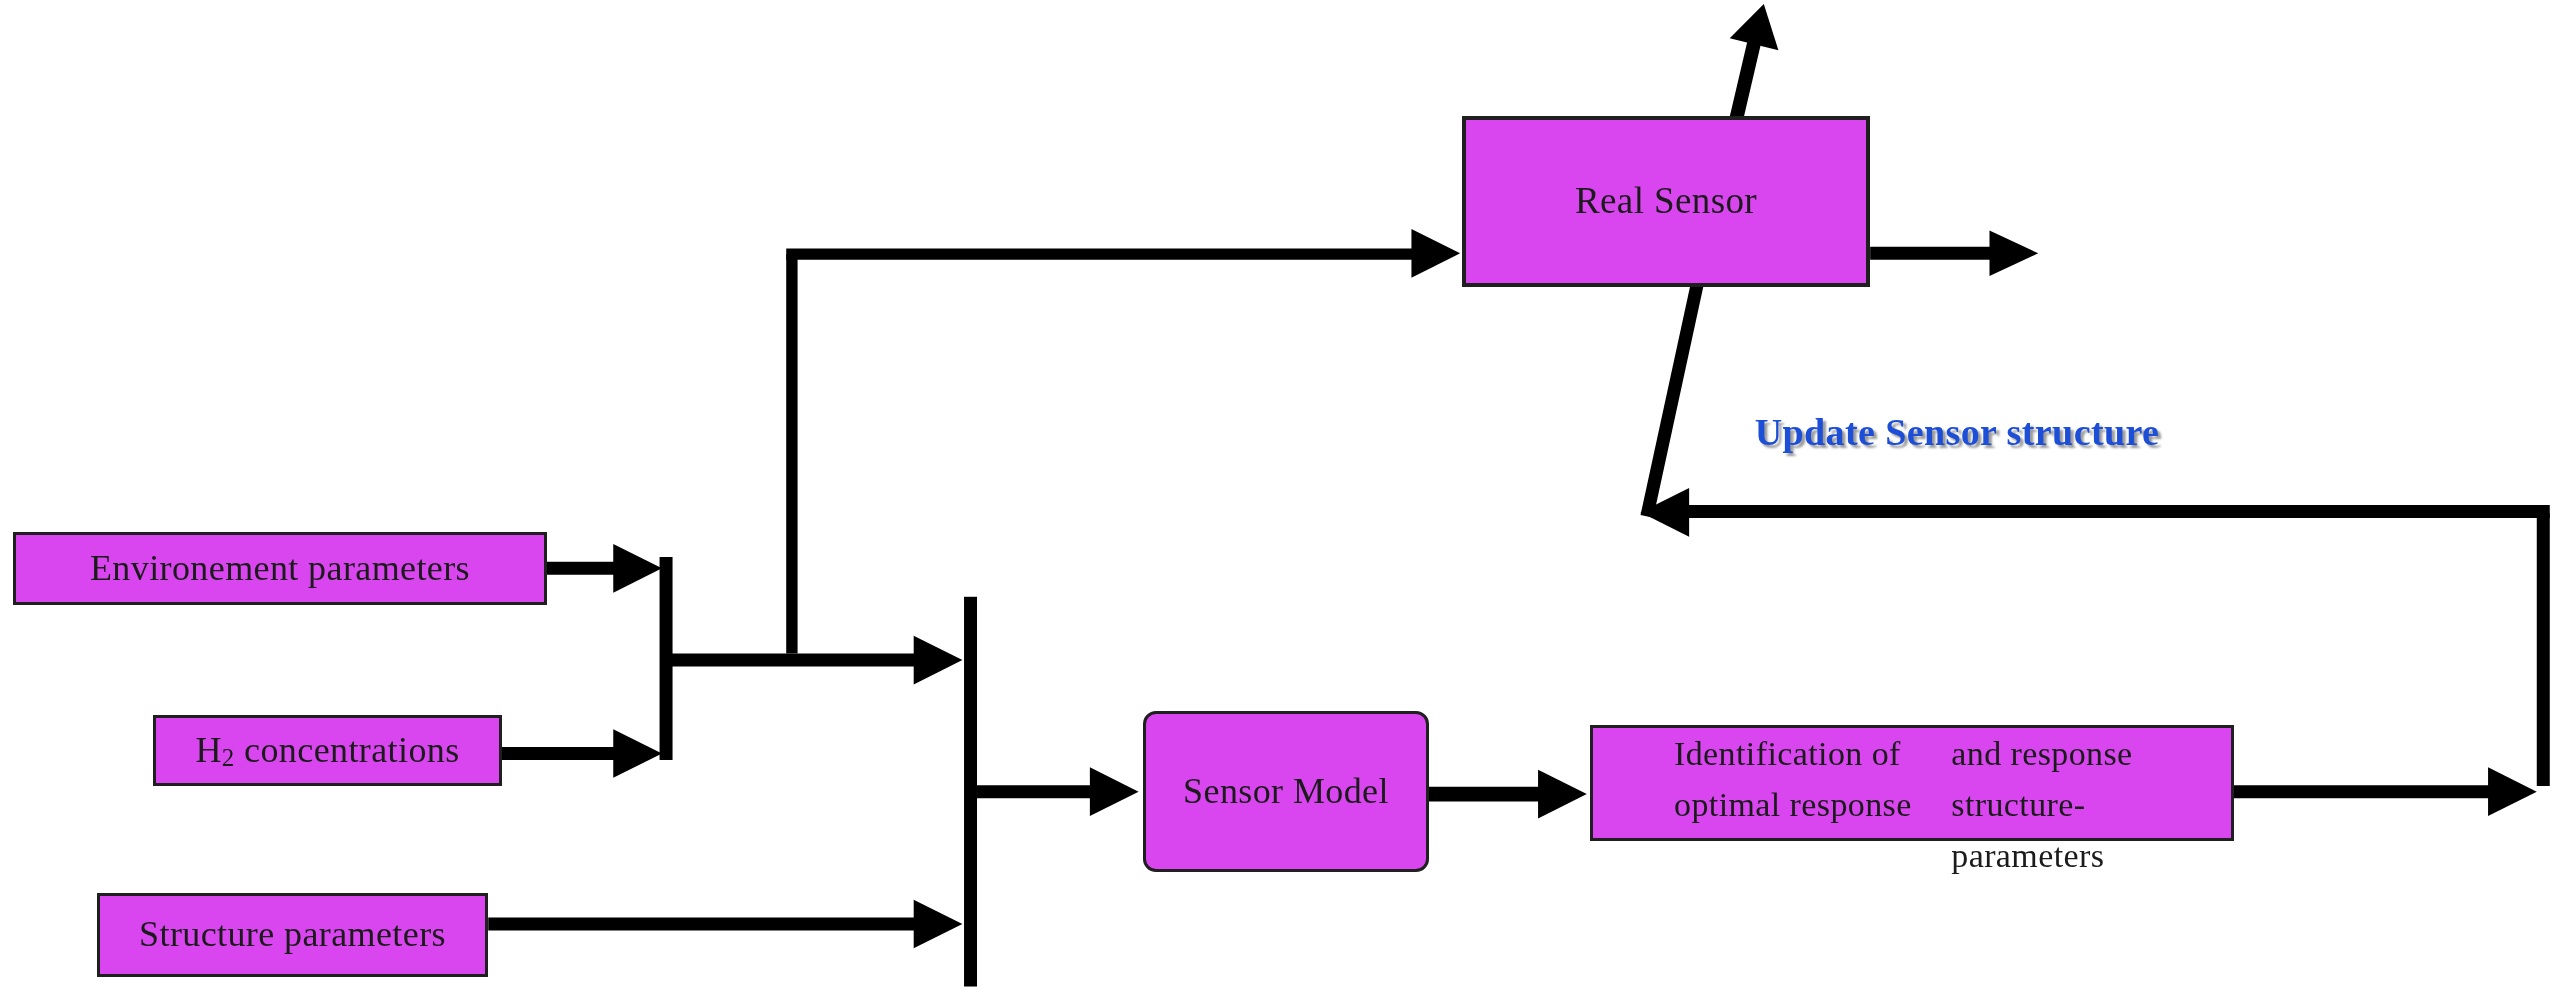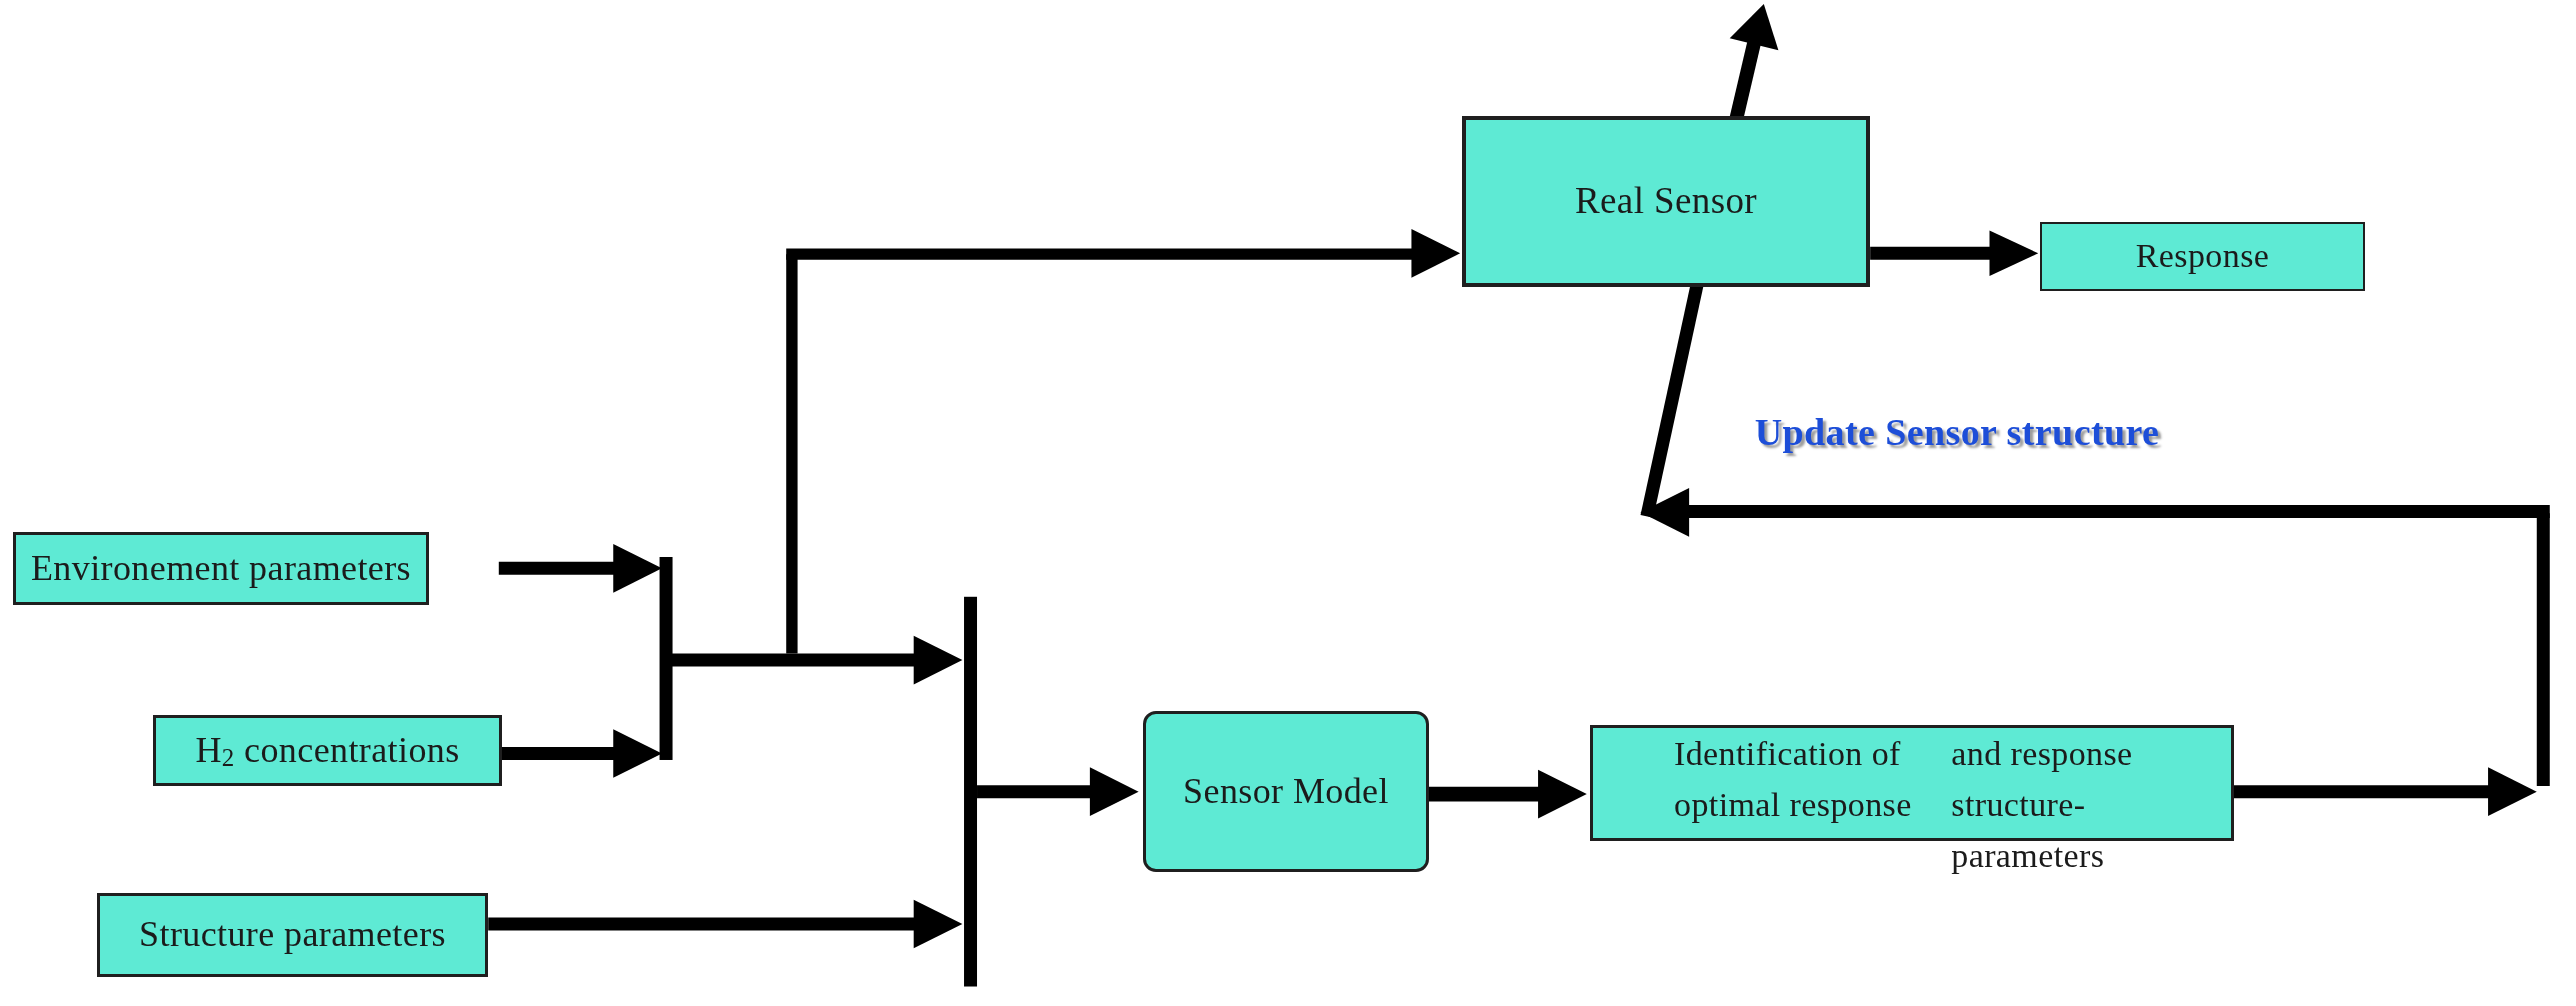--- a/index.html
+++ b/index.html
@@ -20,39 +20,39 @@
     left: 0; top: 0;
     width: 2576px;
     height: 1006px;
   }
   .wire { stroke: #000000; fill: none; }
   .head { fill: #000000; stroke: none; }
   .bar  { fill: #000000; stroke: none; }
   .box {
     position: absolute;
     box-sizing: border-box;
-    background: #5eead4;
+    background: #d946ef;
     border: 3.2px solid #1f1f1f;
     display: flex;
     align-items: center;
     justify-content: center;
     color: #1b1b1b;
     font-size: 36px;
     letter-spacing: 0.4px;
     text-align: center;
     line-height: 1.2;
   }
   .box.thick { border-width: 4px; }
   .box .sub {
     font-size: 25px;
     align-self: flex-end;
     transform: translateY(-13px);
     line-height: 1;
   }
-  .box-env       { left: 13px;   top: 532px; width: 416px; height: 73px;  }
+  .box-env       { left: 13px;   top: 532px; width: 534px; height: 73px;  }
   .box-h2        { left: 153px;  top: 715px; width: 349px; height: 71px;  }
   .box-struct    { left: 97px;  top: 893px; width: 391px; height: 84px; }
   .box-real      { left: 1462px; top: 116px; width: 408px; height: 171px; font-size: 37px; }
   .box-response  { left: 2040px; top: 222px; width: 325px; height: 69px;  border-width: 2.4px; font-size: 34px; }
   .box-model     { left: 1143px; top: 711px; width: 286px; height: 161px; border-radius: 13px; }
   .box-ident     {
     left: 1590px; top: 725px; width: 644px; height: 116px;
     align-items: flex-start;
     justify-content: center;
     padding-left: 81px;
@@ -134,23 +134,20 @@
   </div>
 
   <div class="box box-struct">
     <span>Structure parameters</span>
   </div>
 
   <div class="box thick box-real">
     <span>Real Sensor</span>
   </div>
 
-  <div class="box box-response">
-    <span>Response</span>
-  </div>
 
   <div class="box box-model">
     <span>Sensor Model</span>
   </div>
 
   <div class="box box-ident">
     <span>Identification of optimal response</span>
     <span>and response structure-parameters</span>
   </div>
 

